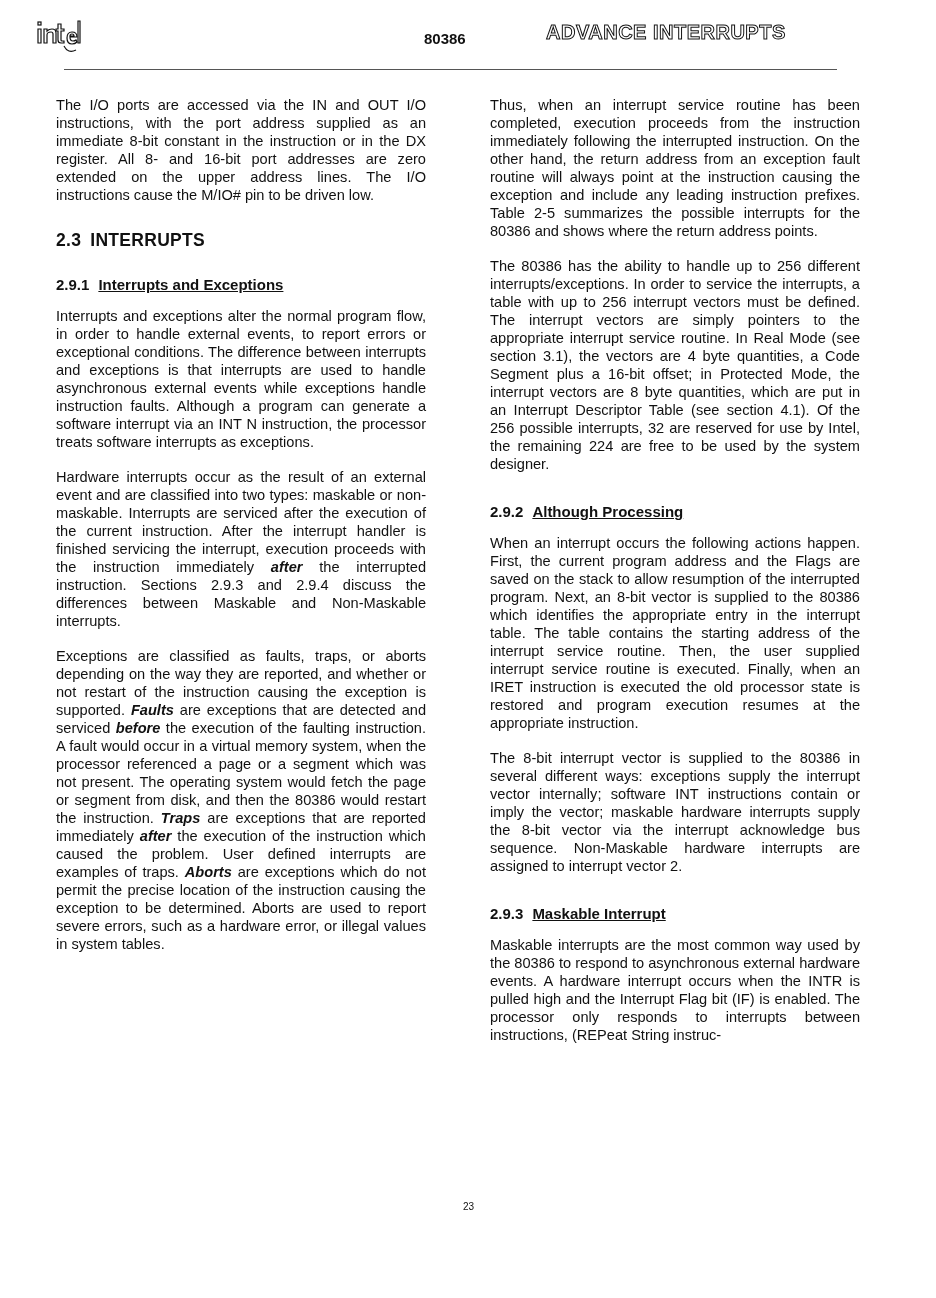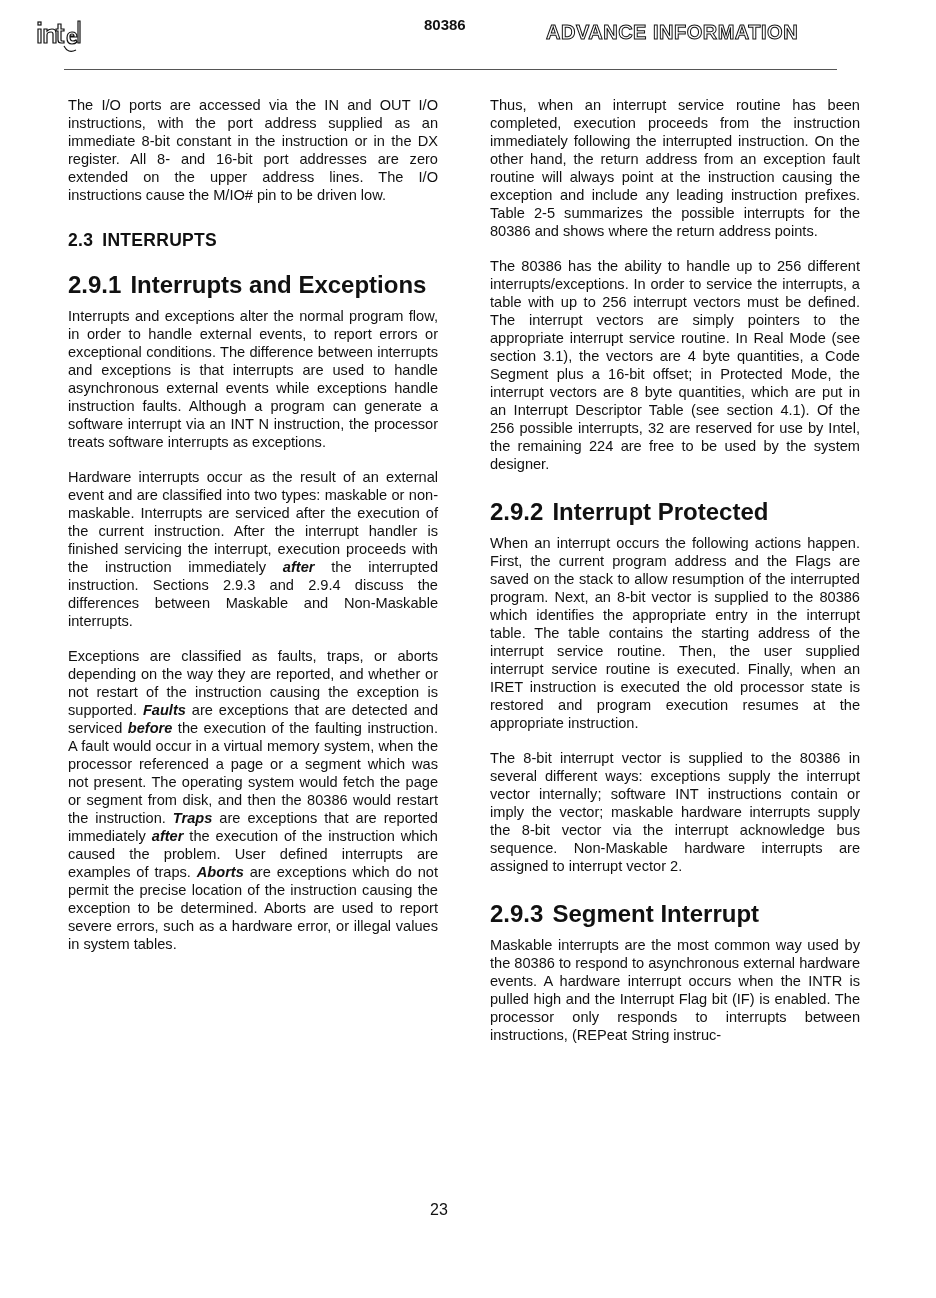--- a/index.html
+++ b/index.html
@@ -1,56 +1,56 @@
 <!DOCTYPE html>
 <html><head>
 <meta charset="utf-8">
 <style>
   html, body { margin: 0; padding: 0; background: #ffffff; }
   body { width: 936px; height: 1298px; position: relative; overflow: hidden;
          font-family: "Liberation Sans", sans-serif; color: #111; }
   .logo { position: absolute; left: 36px; top: 18px; width: 46px; height: 40px; }
-  .part-no { position: absolute; left: 424px; top: 16px; font-size: 15px; font-weight: bold;
+  .part-no { position: absolute; left: 424px; top: 30px; font-size: 15px; font-weight: bold;
              font-family: "Liberation Sans", sans-serif; color: #111; }
   .adv { position: absolute; left: 546px; top: 21px; font-size: 20px; font-weight: bold;
          letter-spacing: 0.5px; color: #fff;
          -webkit-text-stroke: 1px #111; text-stroke: 1px #111;
          font-family: "Liberation Sans", sans-serif; }
   .rule { position: absolute; left: 64px; top: 69px; width: 773px; height: 0;
           border-top: 1.5px solid #555; }
   .col { position: absolute; top: 96px; width: 370px; font-size: 14.6px; line-height: 18px;
          text-align: justify; }
-  .col.left { left: 68px; }
+  .col.left { left: 56px; }
   .col.right { left: 490px; }
   p { margin: 0 0 17px 0; hyphens: manual; }
   h2 { margin: 0; font-size: 17.5px; font-weight: bold; letter-spacing: 0.3px; }
-  h3 { margin: 0; font-size: 24px; font-weight: bold; }
+  h3 { margin: 0; font-size: 15px; font-weight: bold; text-decoration: underline; }
   .h-sec { margin-top: 27px; margin-bottom: 27px; }
   .h-sub { margin-bottom: 13px; }
   .h-sub-r { margin-top: 30px; margin-bottom: 13px; }
   .num { display: inline-block; margin-right: 9px; }
   b { font-weight: bold; font-style: italic; }
-  .page-num { position: absolute; left: 430px; top: 1201px; font-size: 16px; }
+  .page-num { position: absolute; left: 463px; top: 1201px; font-size: 10px; }
 </style>
 </head>
 <body>
 
 <svg class="logo" viewBox="0 0 46 40">
   <g fill="none" stroke="#111" stroke-width="1.2">
     <rect x="2" y="4" width="3" height="3"></rect>
     <path d="M2 11 h3 v14 h-3 z"></path>
     <path d="M8 11 h3 v2 q2-2 5-2 q4 0 4 4 v10 h-3 v-9 q0-2-2-2 q-4 0-4 3 v8 h-3 z"></path>
     <path d="M22 6 h3 v5 h3 v2 h-3 v9 q0 1 1 1 h2 v2 h-3 q-3 0-3-3 v-9 h-2 v-2 h2 z"></path>
     <path d="M31 20 q0-6 5-6 q5 0 5 5 h-7 q0 4 3 4 q2 0 3-1 l1 2 q-2 2-5 2 q-5 0-5-6 z M34 18 h4 q0-2-2-2 q-2 0-2 2 z"></path>
     <path d="M42 3 h2 v22 h-2 z"></path>
     <path d="M28 28 q4 8 12 4"></path>
   </g>
 </svg>
 <div class="part-no">80386</div>
-<div class="adv">ADVANCE INFORMATION</div>
+<div class="adv">ADVANCE INTERRUPTS</div>
 <div class="rule"></div>
 
 <div class="col left">
   <p>The I/O ports are accessed via the IN and OUT I/O instructions, with the port address supplied as an immediate 8-bit constant in the instruction or in the DX register. All 8- and 16-bit port addresses are zero extended on the upper address lines. The I/O instructions cause the M/IO# pin to be driven low.</p>
 
   <h2 class="h-sec">
     <span class="num">2.3</span><span>INTERRUPTS</span>
   </h2>
 
   <h3 class="h-sub">
@@ -62,26 +62,26 @@
   <p><span>Hardware interrupts occur as the result of an external event and are classified into two types: maskable or non-maskable. Interrupts are serviced after the execution of the current instruction. After the interrupt handler is finished servicing the interrupt, execution proceeds with the instruction immediately </span><b>after</b><span> the interrupted instruction. Sections 2.9.3 and 2.9.4 discuss the differences between Maskable and Non-Maskable interrupts.</span></p>
 
   <p><span>Exceptions are classified as faults, traps, or aborts depending on the way they are reported, and whether or not restart of the instruction causing the exception is supported. </span><b>Faults</b><span> are exceptions that are detected and serviced </span><b>before</b><span> the execution of the faulting instruction. A fault would occur in a virtual memory system, when the processor referenced a page or a segment which was not present. The operating system would fetch the page or segment from disk, and then the 80386 would restart the instruction. </span><b>Traps</b><span> are exceptions that are reported immediately </span><b>after</b><span> the execution of the instruction which caused the problem. User defined interrupts are examples of traps. </span><b>Aborts</b><span> are exceptions which do not permit the precise location of the instruction causing the exception to be determined. Aborts are used to report severe errors, such as a hardware error, or illegal values in system tables.</span></p>
 </div>
 
 <div class="col right">
   <p>Thus, when an interrupt service routine has been completed, execution proceeds from the instruction immediately following the interrupted instruction. On the other hand, the return address from an exception fault routine will always point at the instruction causing the exception and include any leading instruction prefixes. Table 2-5 summarizes the possible interrupts for the 80386 and shows where the return address points.</p>
   <p>The 80386 has the ability to handle up to 256 different interrupts/exceptions. In order to service the interrupts, a table with up to 256 interrupt vectors must be defined. The interrupt vectors are simply pointers to the appropriate interrupt service routine. In Real Mode (see section 3.1), the vectors are 4 byte quantities, a Code Segment plus a 16-bit offset; in Protected Mode, the interrupt vectors are 8 byte quantities, which are put in an Interrupt Descriptor Table (see section 4.1). Of the 256 possible interrupts, 32 are reserved for use by Intel, the remaining 224 are free to be used by the system designer.</p>
 
   <h3 class="h-sub-r">
-    <span class="num">2.9.2</span><span>Interrupt Protected</span>
+    <span class="num">2.9.2</span><span>Although Processing</span>
   </h3>
 
   <p>When an interrupt occurs the following actions happen. First, the current program address and the Flags are saved on the stack to allow resumption of the interrupted program. Next, an 8-bit vector is supplied to the 80386 which identifies the appropriate entry in the interrupt table. The table contains the starting address of the interrupt service routine. Then, the user supplied interrupt service routine is executed. Finally, when an IRET instruction is executed the old processor state is restored and program execution resumes at the appropriate instruction.</p>
   <p>The 8-bit interrupt vector is supplied to the 80386 in several different ways: exceptions supply the interrupt vector internally; software INT instructions contain or imply the vector; maskable hardware interrupts supply the 8-bit vector via the interrupt acknowledge bus sequence. Non-Maskable hardware interrupts are assigned to interrupt vector 2.</p>
 
   <h3 class="h-sub-r">
-    <span class="num">2.9.3</span><span>Segment Interrupt</span>
+    <span class="num">2.9.3</span><span>Maskable Interrupt</span>
   </h3>
 
   <p>Maskable interrupts are the most common way used by the 80386 to respond to asynchronous external hardware events. A hardware interrupt occurs when the INTR is pulled high and the Interrupt Flag bit (IF) is enabled. The processor only responds to interrupts between instructions, (REPeat String instruc-</p>
 </div>
 
 <div class="page-num">23</div>
 
 </body></html>

